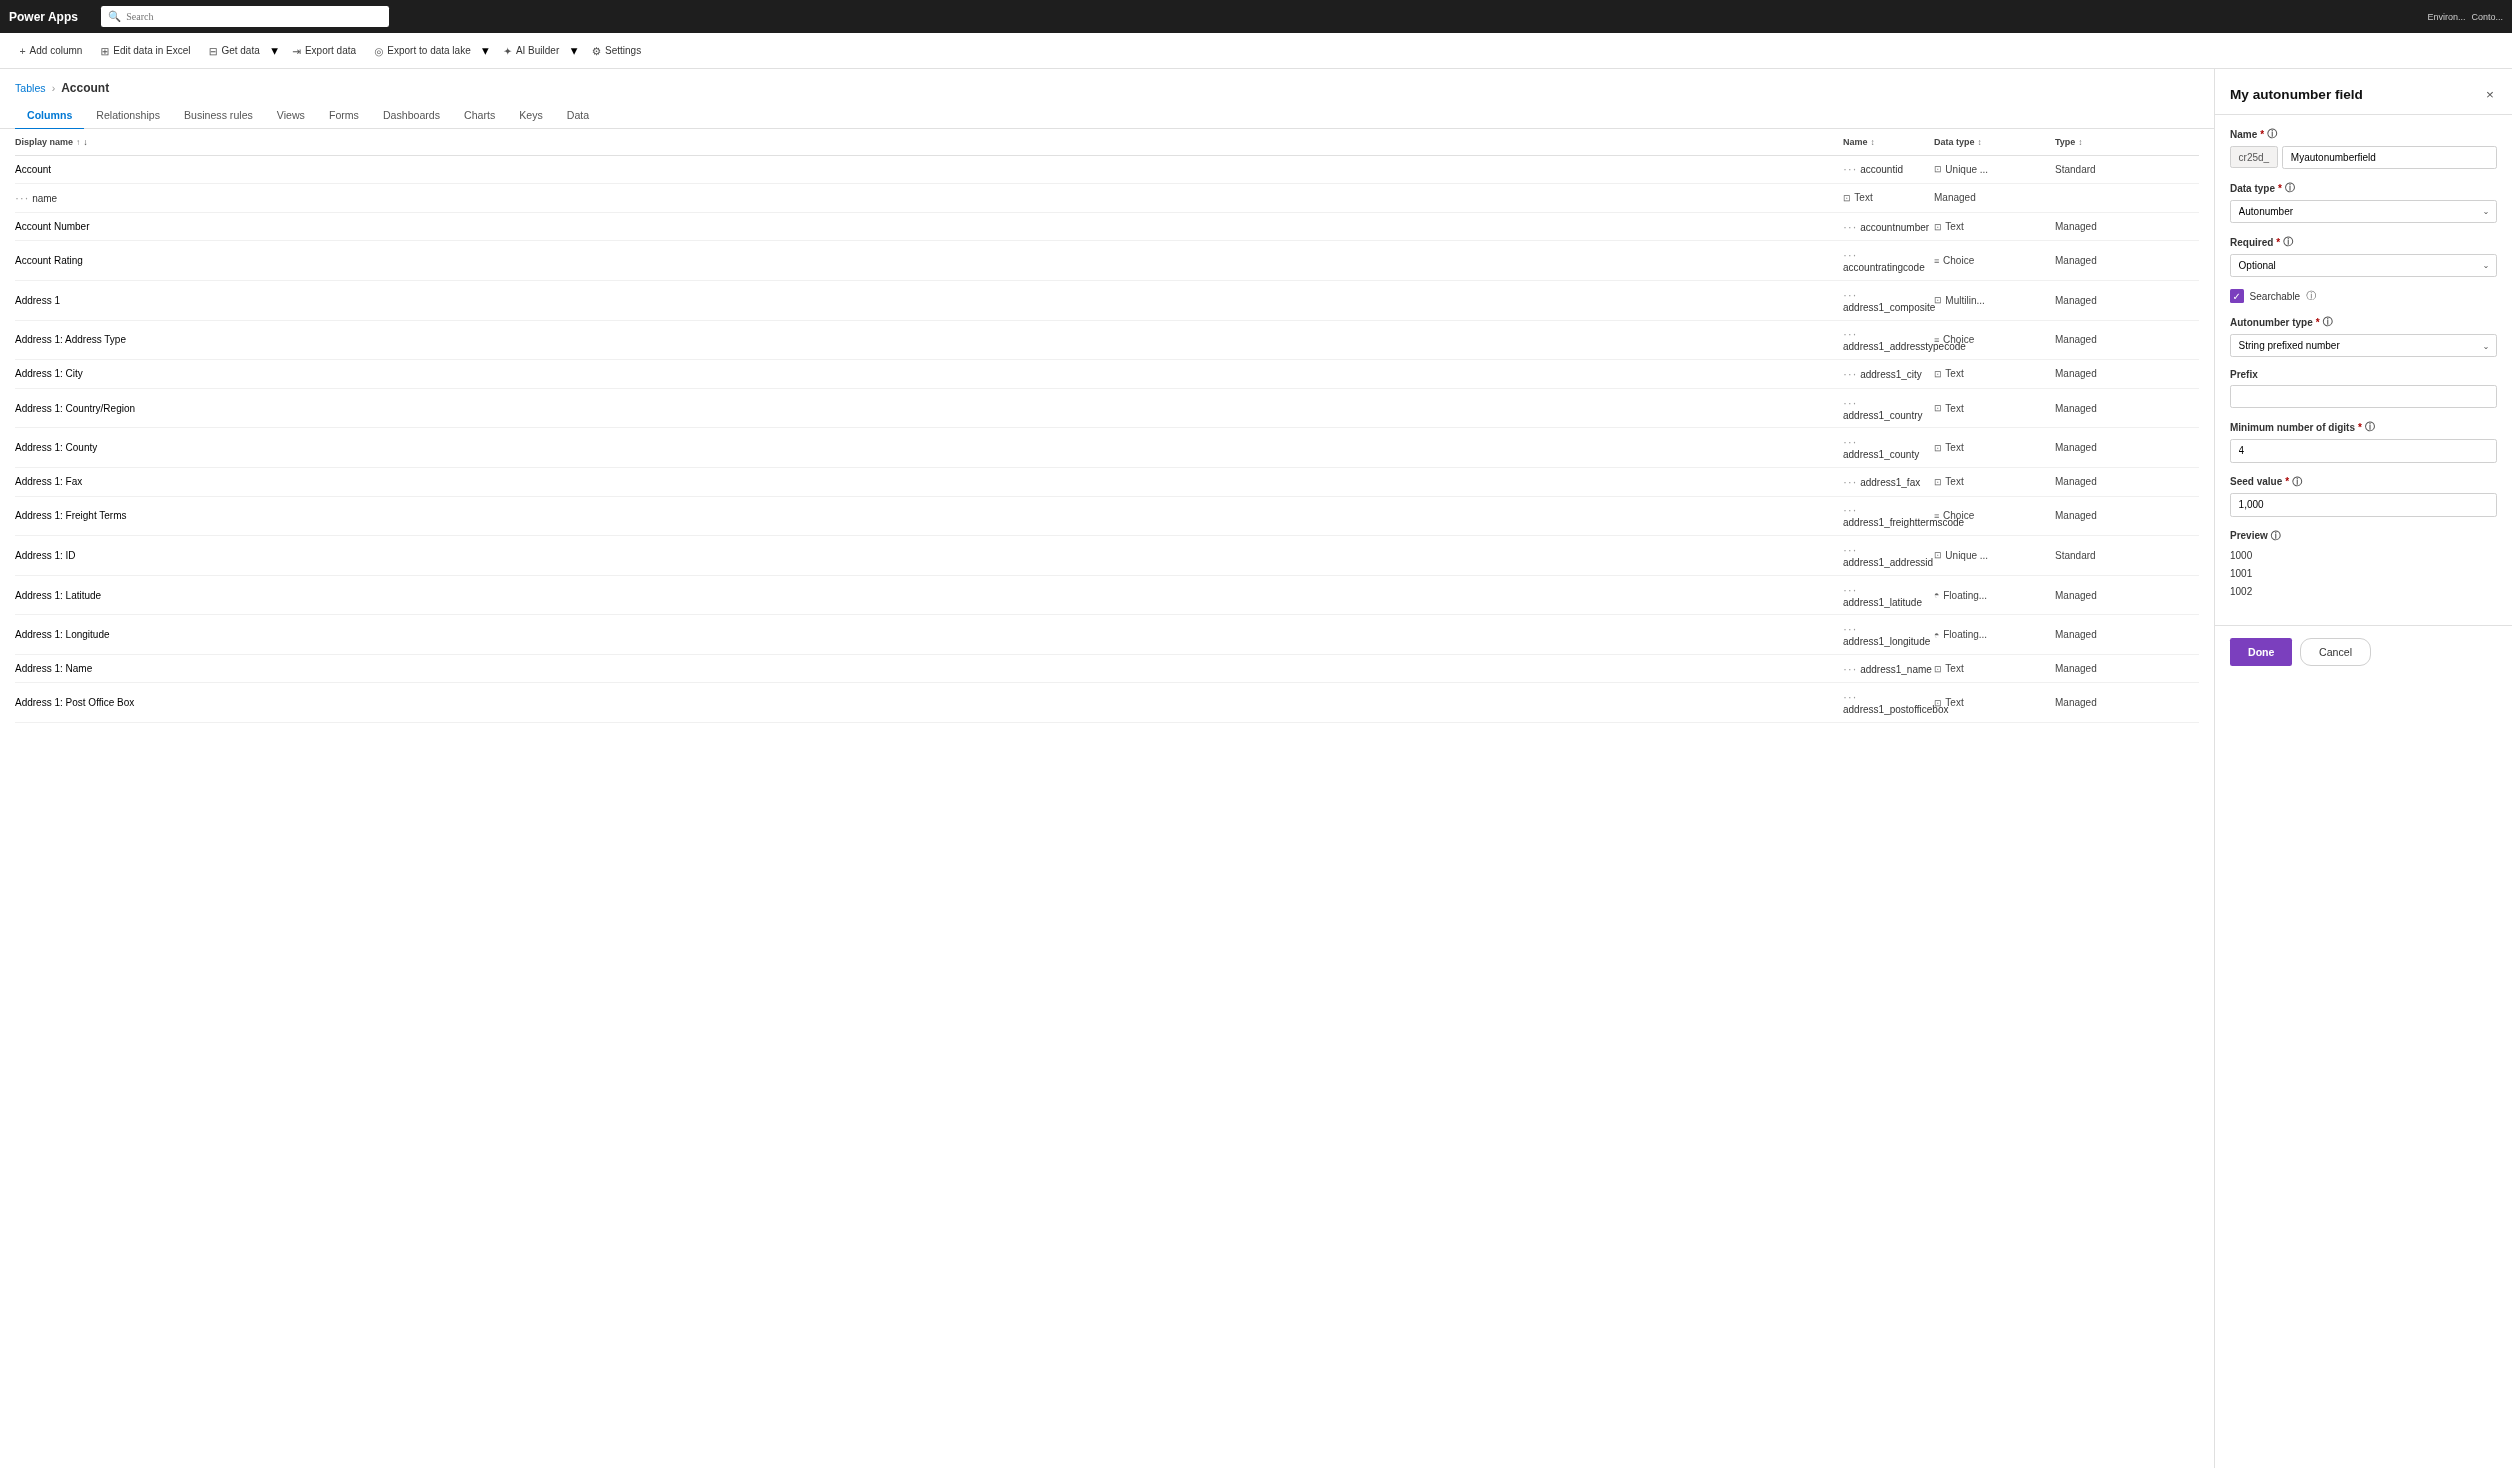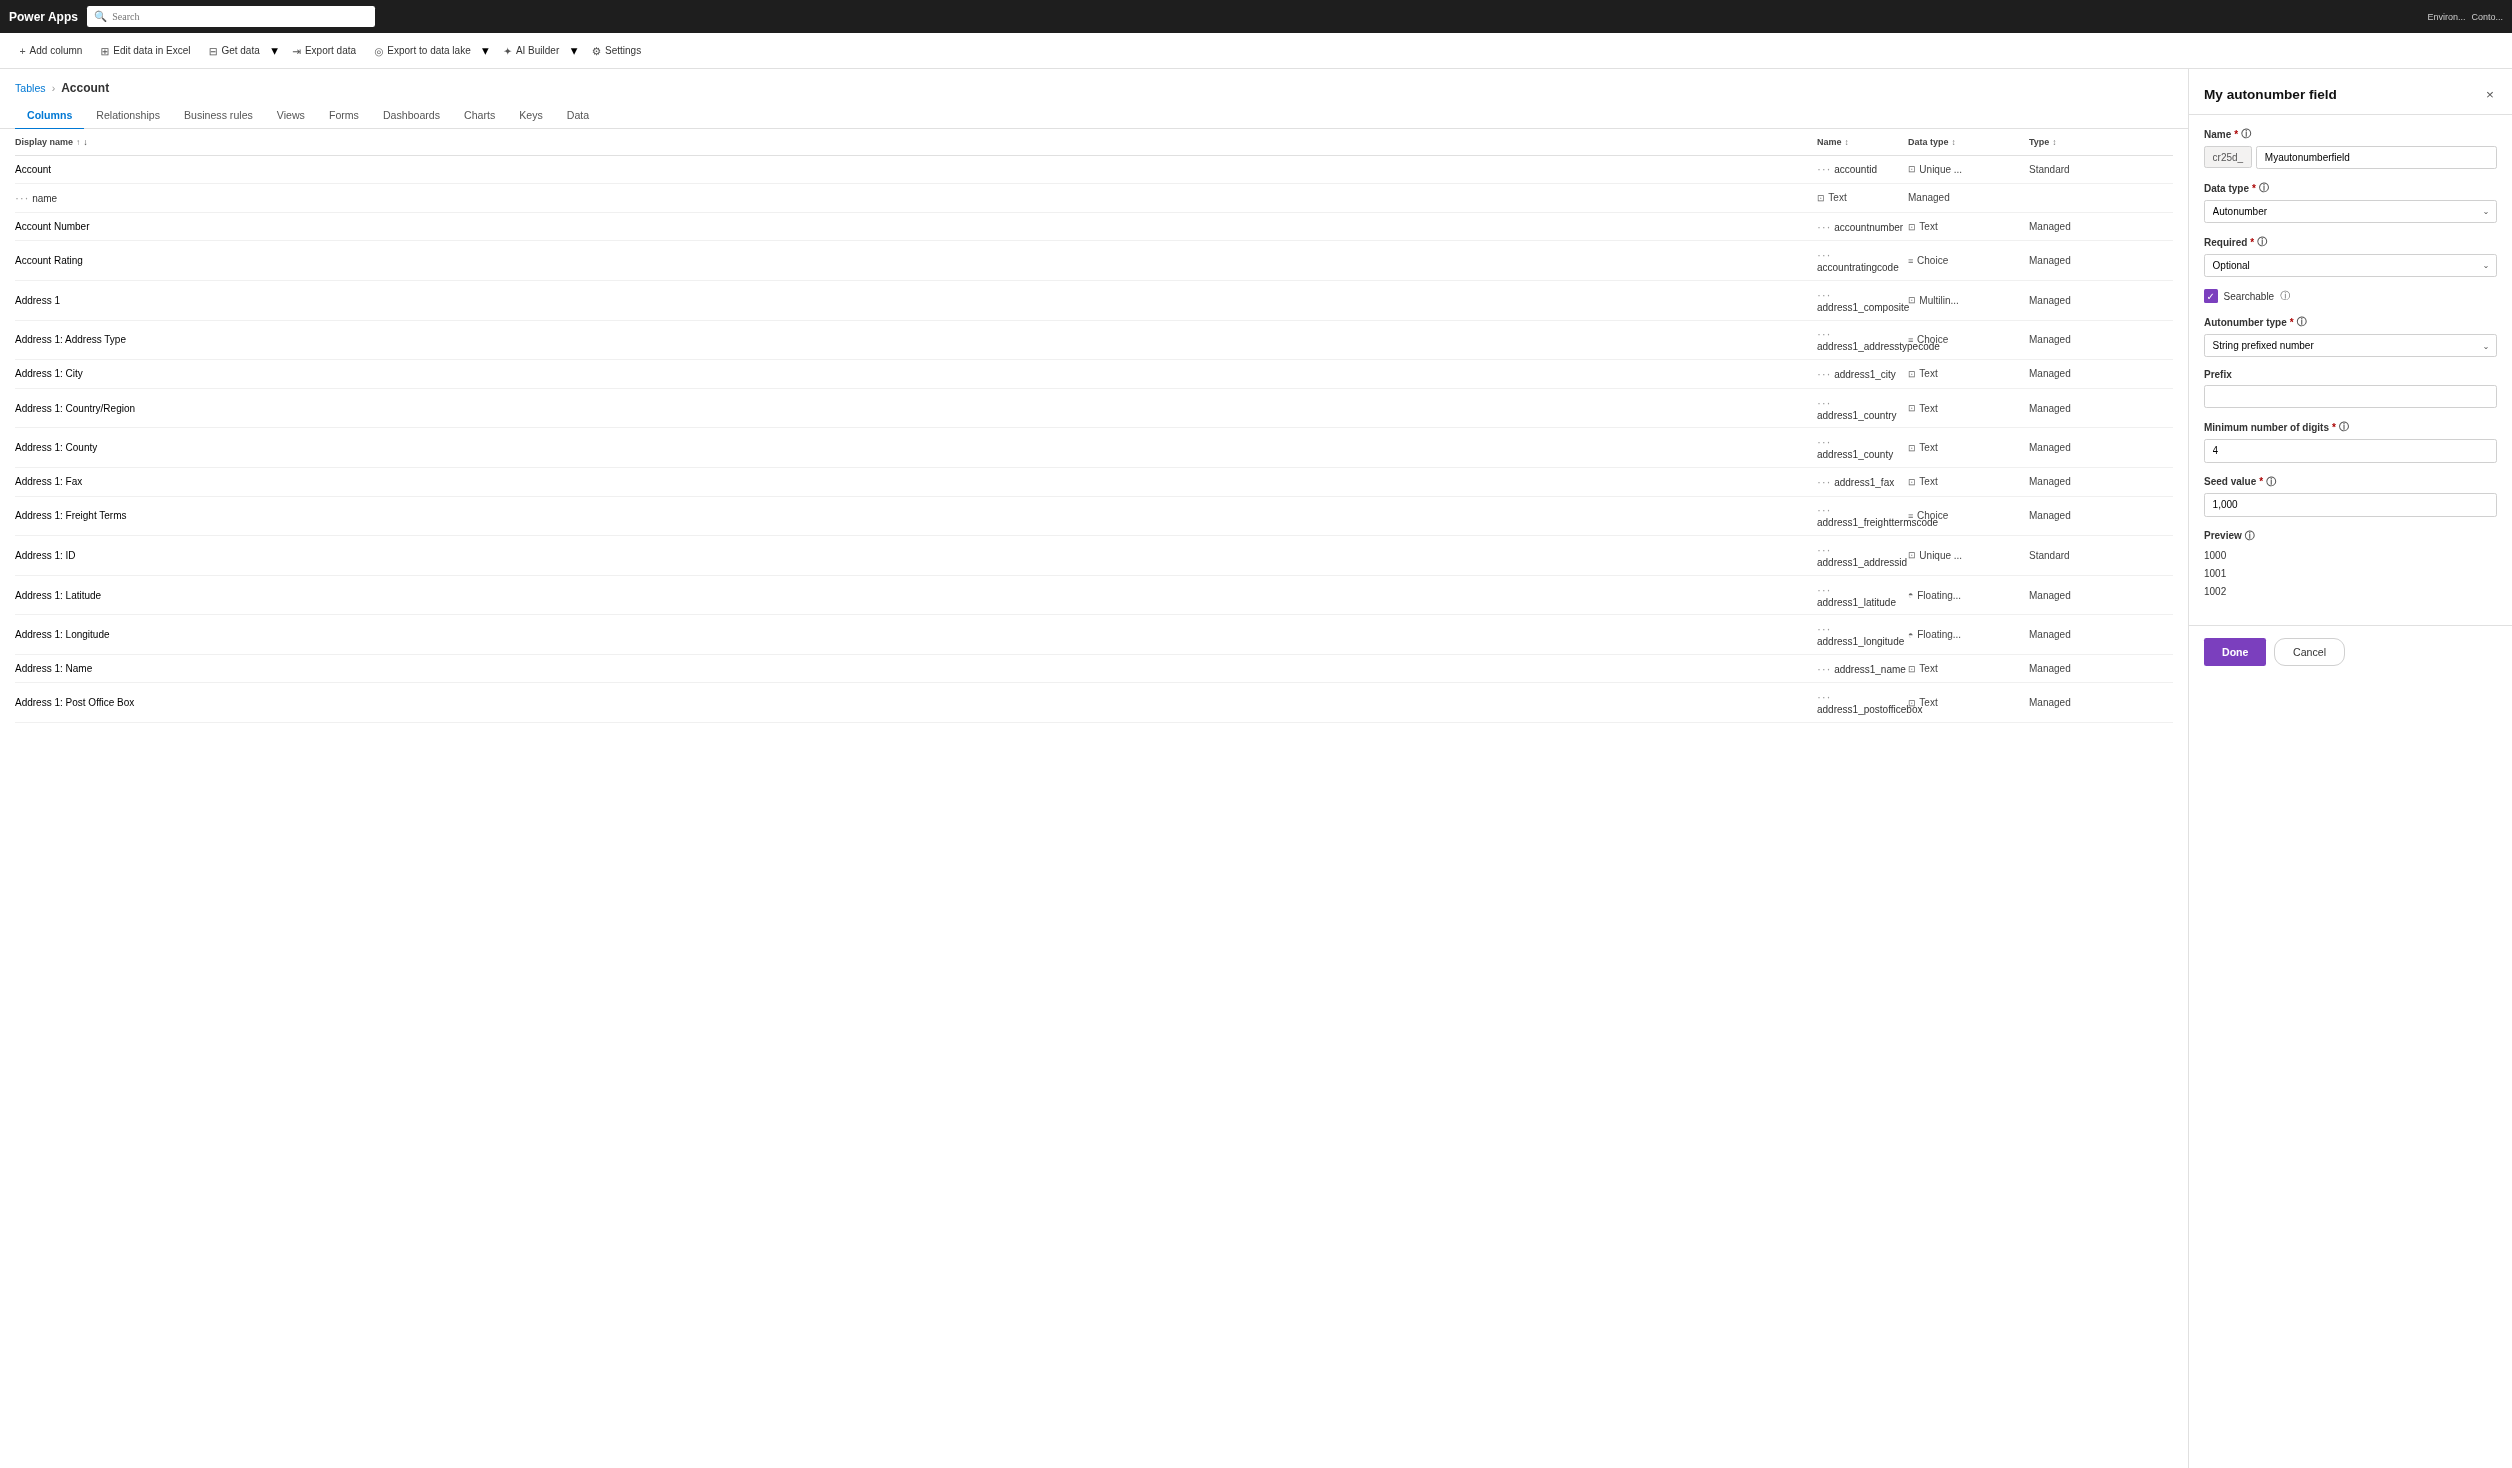--- a/index.html
+++ b/index.html
@@ -1,20 +1,20 @@
 <!DOCTYPE html>
 <html style="font-size:12px"><head>
   <meta charset="utf-8">
   <style>
     * { box-sizing: border-box; margin: 0; padding: 0; }
     body { font-family: 'Segoe UI', sans-serif; font-size: 10.6px; background: #f3f2f1; display: flex; flex-direction: column; height: 100vh; overflow: hidden; }
 
     
     .topbar {
-      display: flex; align-items: center; background: #1e1e1e; height: 33px; padding: 0 9px; gap: 9px; flex-shrink: 0;
+      display: flex; align-items: center; background: #1e1e1e; height: 33px; padding: 0 9px; gap: 23px; flex-shrink: 0;
     }
     .topbar-logo { color: #fff; font-size: 12px; font-weight: 600; white-space: nowrap; }
     .topbar-search {
       display: flex; align-items: center; background: #fff; border-radius: 2.3px; padding: 0 7.6px; gap: 4.5px; height: 21px; width: 288px;
     }
     .topbar-search input { border: none; outline: none; font-size: 10px; width: 100%; font-family: Liberation Serif, serif; }
     .topbar-right { margin-left: auto; display: flex; align-items: center; gap: 6px; color: #ccc; font-size: 9px; }
 
     
     .toolbar {
@@ -64,21 +64,21 @@
     .col-type { display: flex; align-items: center; gap: 3.8px; color: #444; }
     .col-type-icon { font-size: 9px; color: #666; }
     .col-type-managed { color: #444; }
     .dots { color: #999; font-size: 12px; cursor: pointer; letter-spacing: 0.8px; }
     .tag-badge {
       background: #f0f0f0; border: 0.8px solid #ddd; border-radius: 1.5px; padding: 0.8px 4.5px; font-size: 8.3px; color: #555;
     }
 
     
     .right-panel {
-      width: 324px; background: #fff; border-left: 0.8px solid #e0e0e0; overflow-y: auto; flex-shrink: 0; position: relative;
+      width: 298px; background: #fff; border-left: 0.8px solid #e0e0e0; overflow-y: auto; flex-shrink: 0; position: relative;
     }
     .panel-header {
       display: flex; align-items: center; justify-content: space-between; padding: 15px 15px 9px;
       border-bottom: 0.8px solid #e0e0e0;
     }
     .panel-title { font-size: 13.6px; font-weight: 600; color: #111; }
     .close-btn { background: none; border: none; cursor: pointer; font-size: 13.6px; color: #555; padding: 3px; }
 
     .panel-body { padding: 12px 15px; }
 

